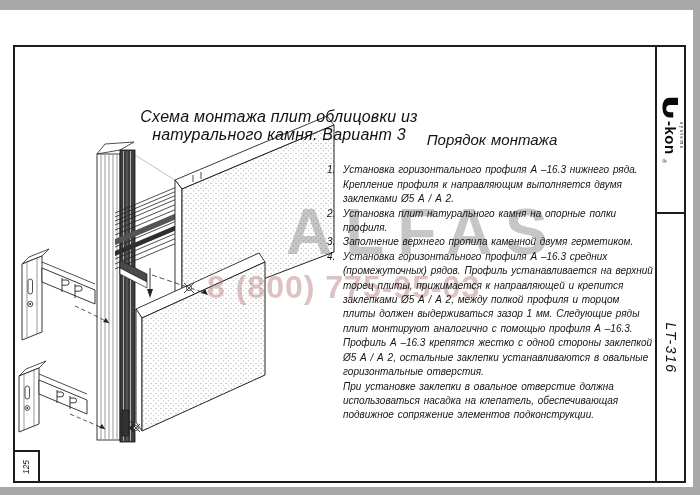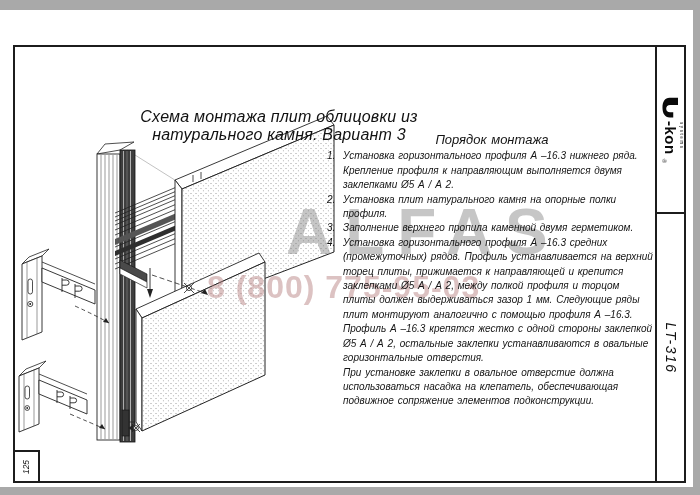--- a/index.html
+++ b/index.html
@@ -27,21 +27,21 @@
               display:flex;align-items:center;justify-content:center;}
   .corner-label{transform:rotate(-90deg);font-style:italic;font-size:8.5px;color:#111;}
   .title{position:absolute;left:95px;top:17px;width:338px;text-align:center;
          font-style:italic;font-size:16px;color:#111;letter-spacing:0.2px;z-index:4;margin-top:44px;}
   .wm-brand{position:absolute;left:230px;top:148px;font-size:64px;font-weight:700;
             letter-spacing:13px;color:rgba(120,120,120,0.42);z-index:2;white-space:nowrap;margin-left:41px;}
   .wm-phone{position:absolute;left:192px;top:222px;font-size:32px;font-weight:700;
             letter-spacing:1px;color:rgba(182,128,128,0.48);z-index:2;white-space:nowrap;}
   .instr{position:absolute;left:312px;top:86px;width:330px;z-index:3;
          font-style:italic;font-size:10px;line-height:14.4px;color:#141414;word-spacing:1px;}
-  .instr-heading{text-align:center;margin-bottom:2px;font-size:13px;}
+  .instr-heading{text-align:center;margin-bottom:16px;font-size:15px;}
   .instr-item{display:flex;align-items:flex-start;}
   .instr-num{flex:none;width:16px;}
   .instr-text{white-space:pre-line;flex:1;}
   .drawing{position:absolute;left:0;top:45px;width:322px;height:368px;z-index:1;}
 </style>
 </head>
 <body>
 
 <div class="paper">
   <div class="frame">

